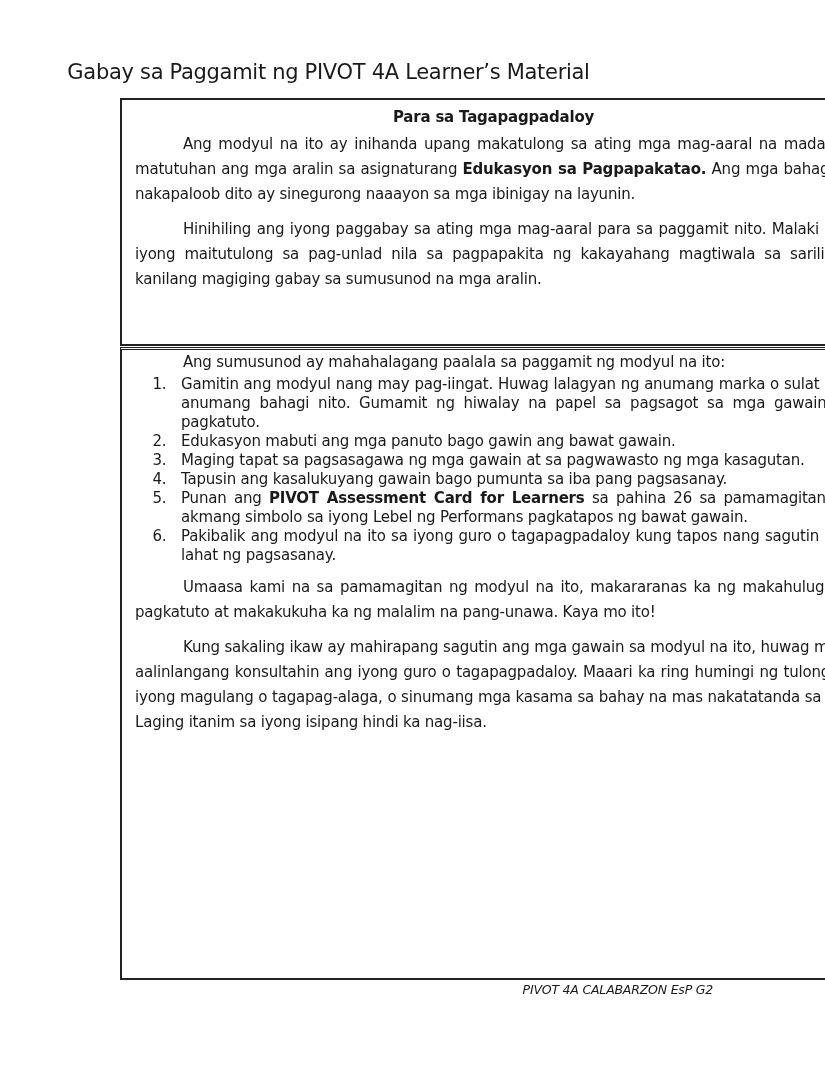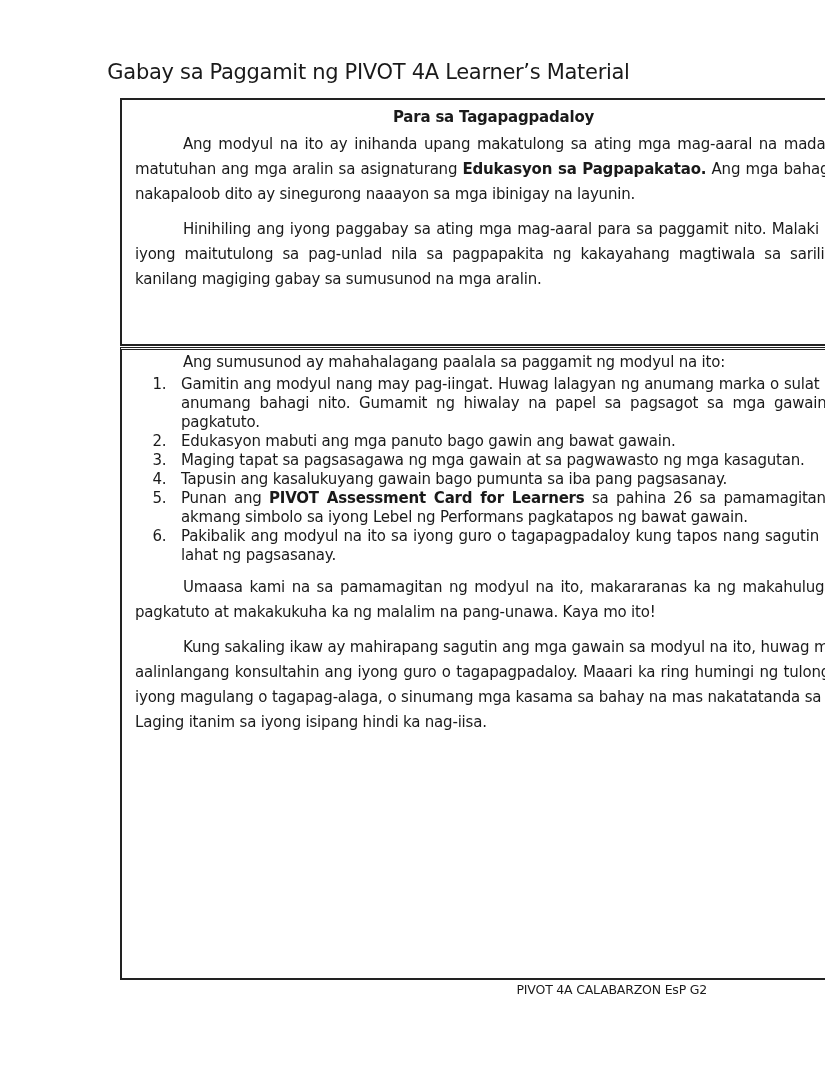--- a/index.html
+++ b/index.html
@@ -1,28 +1,28 @@
 <!DOCTYPE html>
 <html><head>
 <meta charset="utf-8">
 <style>
   html, body { margin: 0; padding: 0; background: #ffffff; }
   body { width: 825px; height: 1075px; position: relative; font-family: "DejaVu Sans", sans-serif; color: #1a1a1a; }
-  .title { position: absolute; top: 60px; left: 0; width: 657px; text-align: center; font-size: 21px; font-weight: normal; letter-spacing: -0.3px; padding-left: 40px; }
+  .title { position: absolute; top: 60px; left: 0; width: 657px; text-align: center; font-size: 21px; font-weight: normal; letter-spacing: -0.3px; }
   .box { position: absolute; left: 120px; width: 744px; border: 2px solid #222; box-sizing: border-box; padding: 0 10px 0 13px; }
   .box1 { top: 98px; height: 248px; }
   .box2 { top: 347px; height: 633px; border-top: 3px double #222; }
   .box-title { text-align: center; font-size: 15px; font-weight: bold; margin: 8px 0 6px; letter-spacing: -0.2px; }
   p { margin: 0; font-size: 15px; line-height: 25px; text-align: justify; letter-spacing: -0.2px; }
   p.indent { text-indent: 48px; }
   .gap { margin-top: 10px; }
   ol { margin: 0; padding-left: 36px; font-size: 15px; line-height: 19px; }
   ol li { padding-left: 10px; text-align: justify; letter-spacing: -0.2px; }
   b { font-weight: bold; }
-  .footer { position: absolute; top: 982px; right: 118px; font-size: 12.5px; letter-spacing: -0.2px; }
+  .footer { position: absolute; top: 982px; right: 112px; font-style: italic; font-size: 12.5px; letter-spacing: -0.2px; }
 </style>
 </head>
 <body>
 
 <div class="title">Gabay sa Paggamit ng PIVOT 4A Learner’s Material</div>
 
 <div class="box box1">
   <div class="box-title">Para sa Tagapagpadaloy</div>
   <p class="indent"><span>Ang modyul na ito ay inihanda upang makatulong sa ating mga mag-aaral na madaling matutuhan ang mga aralin sa asignaturang </span><b>Edukasyon sa Pagpapakatao.</b><span> Ang mga bahaging nakapaloob dito ay sinegurong naaayon sa mga ibinigay na layunin.</span></p>
   <p class="indent gap">Hinihiling ang iyong paggabay sa ating mga mag-aaral para sa paggamit nito. Malaki ang iyong maitutulong sa pag-unlad nila sa pagpapakita ng kakayahang magtiwala sa sarili na kanilang magiging gabay sa sumusunod na mga aralin.</p>

